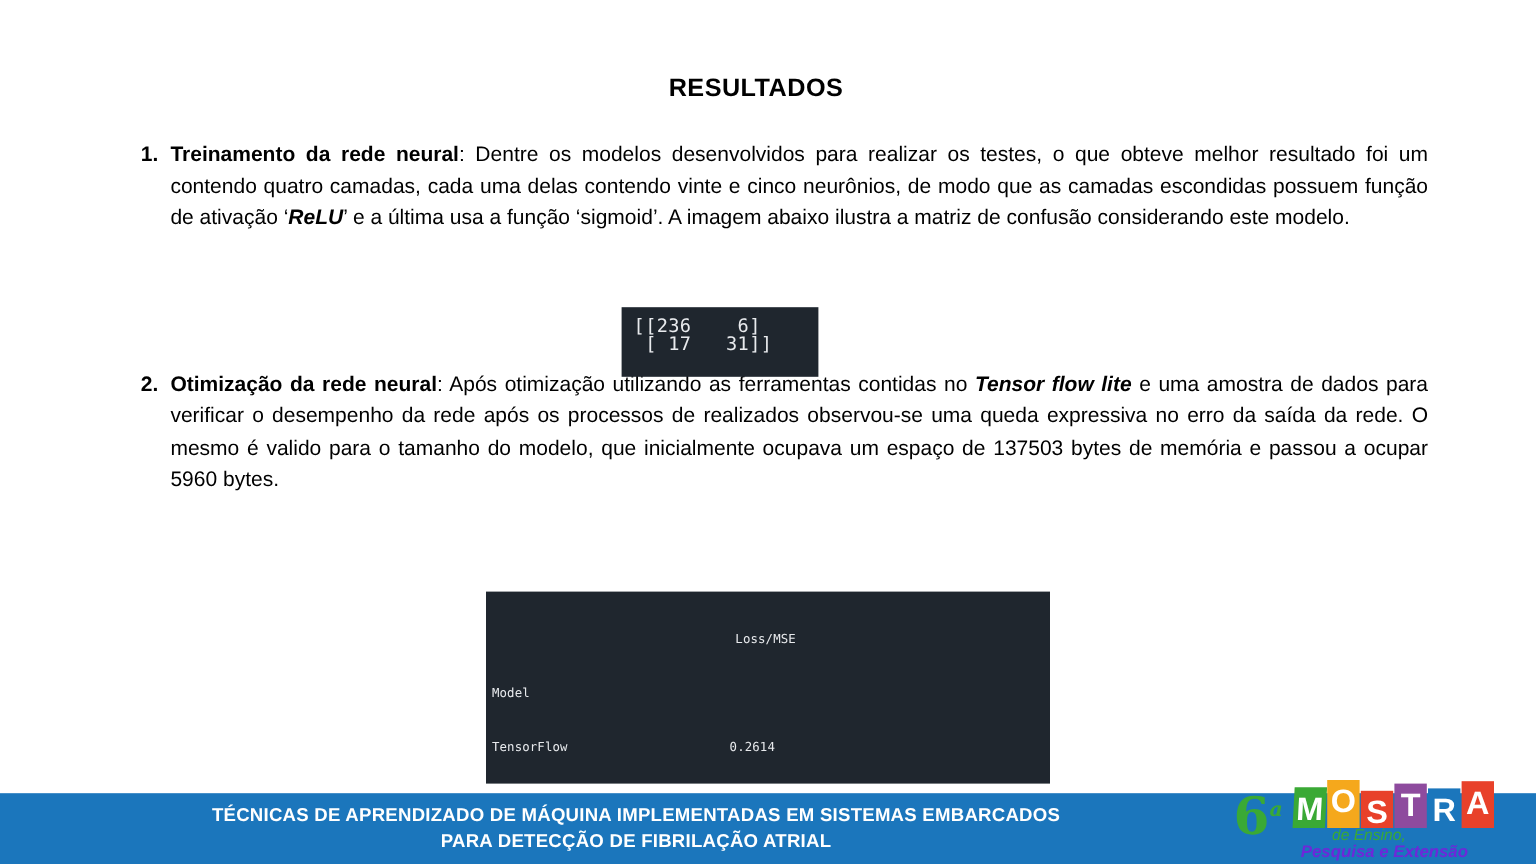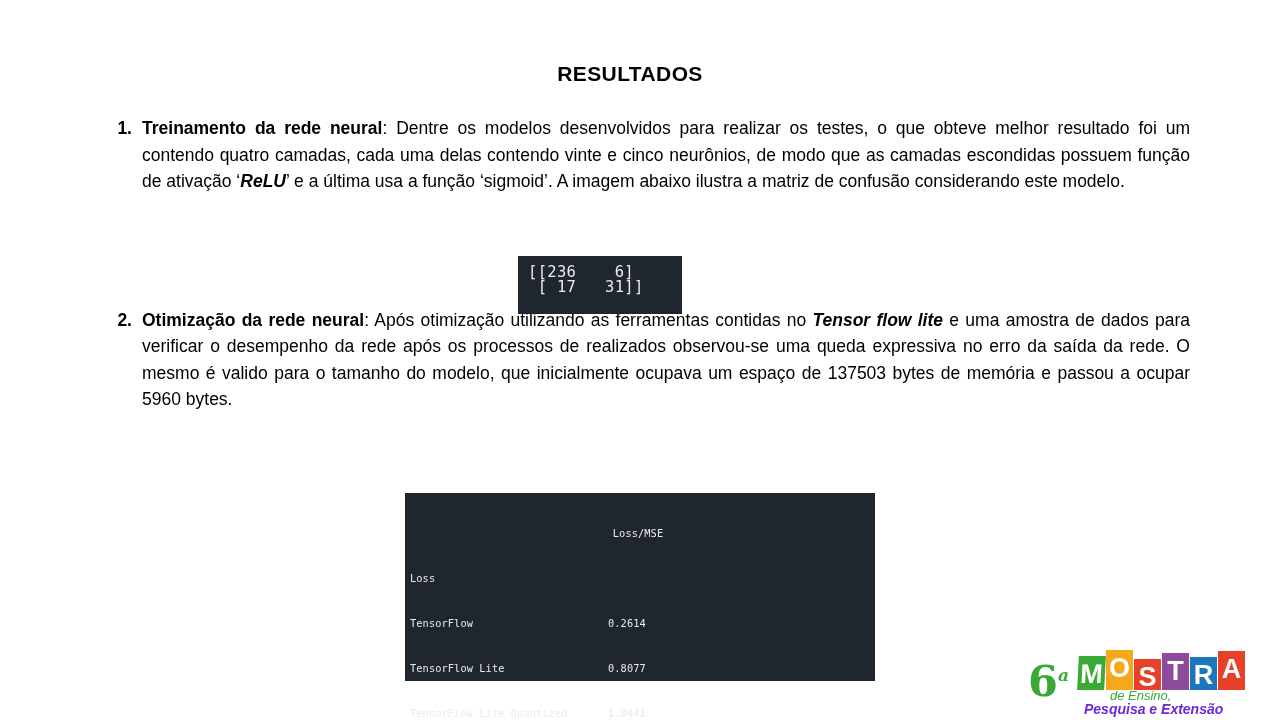--- a/index.html
+++ b/index.html
@@ -76,21 +76,21 @@
     font-size: 15.5px;
     line-height: 25px;
     padding: 4px 0 0 10px;
     letter-spacing: 0.3px;
   }
   .console-bench {
     position: absolute;
     top: 493px;
     left: 405px;
     width: 470px;
-    height: 188px;
+    height: 160px;
     font-size: 10.3px;
     line-height: 15px;
     padding: 3px 4px 0 0;
     letter-spacing: 0.1px;
   }
   .bench-line { display: block; height: 15px; }
   .bench-center { text-align: center; }
   .bench-pad { padding-left: 5px; }
 
   
@@ -196,32 +196,38 @@
       <div class="item-number">2.</div>
       <div class="item-text"><b>Otimização da rede neural</b><span>: Após otimização utilizando as ferramentas contidas no </span><i>Tensor flow lite</i><span> e uma amostra de dados para verificar o desempenho da rede após os processos de realizados observou-se uma queda expressiva no erro da saída da rede. O mesmo é valido  para o tamanho do modelo, que inicialmente ocupava um espaço de 137503 bytes de memória e passou a ocupar 5960 bytes.</span></div>
     </div>
 
   </div>
 
   <div class="console console-confusion"><span class="bench-line">[[236    6]</span><span class="bench-line"> [ 17   31]]</span></div>
 
   <div class="console console-bench">
     <div class="bench-line bench-center">Loss/MSE</div>
-    <div class="bench-line bench-pad">Loss</div>
+    <div class="bench-line bench-pad">Model</div>
     <div class="bench-line bench-pad"><span style="display:inline-block;width:198px;">TensorFlow</span><span>0.2614</span></div>
     <div class="bench-line bench-pad"><span style="display:inline-block;width:198px;">TensorFlow Lite</span><span>0.8077</span></div>
     <div class="bench-line bench-pad"><span style="display:inline-block;width:198px;">TensorFlow Lite Quantized</span><span>1.0441</span></div>
     
     
     
     
     
     
   </div>
 
+  <div class="bottom-bar">
+    <div class="bottom-bar-text">
+      <div>TÉCNICAS DE APRENDIZADO DE MÁQUINA IMPLEMENTADAS EM SISTEMAS EMBARCADOS</div>
+      <div>PARA DETECÇÃO DE FIBRILAÇÃO ATRIAL</div>
+    </div>
+  </div>
 
   <div class="logo">
     <div class="logo-six"><span>6</span><sup>a</sup></div>
     <div class="logo-tiles">
       <div class="tile t1">M</div>
       <div class="tile t2">O</div>
       <div class="tile t3">S</div>
       <div class="tile t4">T</div>
       <div class="tile t5">R</div>
       <div class="tile t6">A</div>

